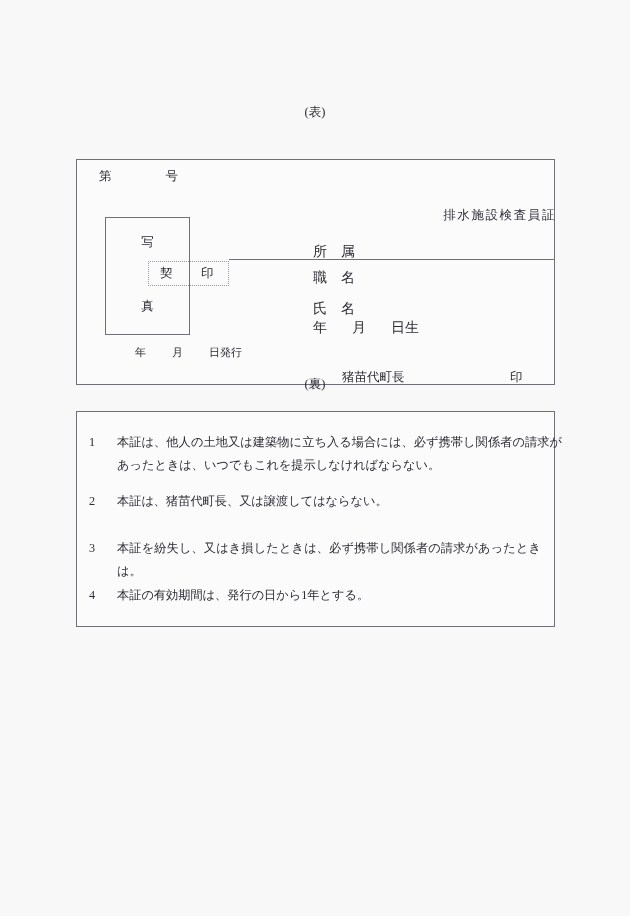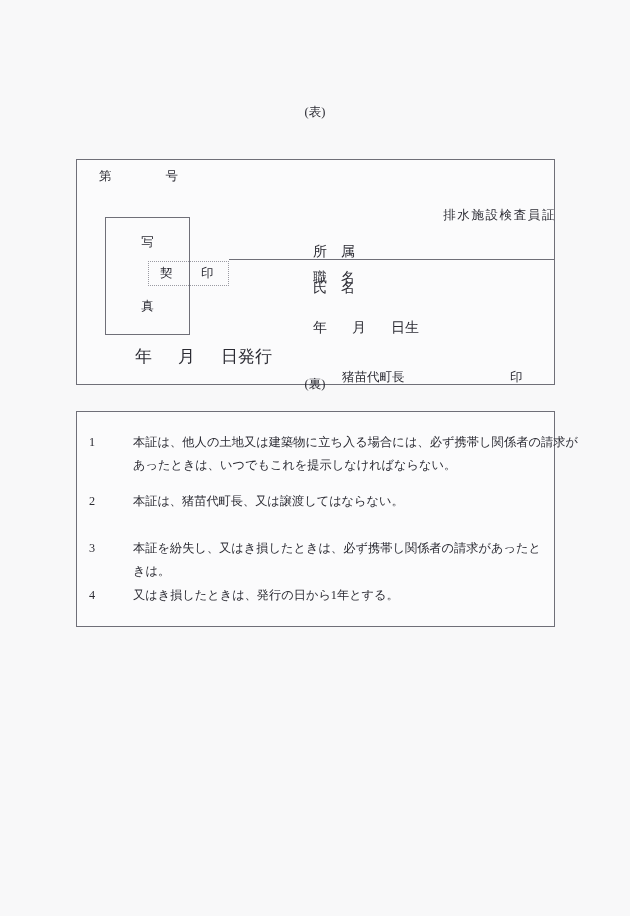--- a/index.html
+++ b/index.html
@@ -111,39 +111,39 @@
   .seal-box .seal-char.right { left: 52px; }
 
   
   .field {
     position: absolute;
     font-size: 14px;
     white-space: nowrap;
   }
   .f-affiliation { left: 236px; top: 83px; }
   .f-jobtitle    { left: 236px; top: 109px; }
-  .f-name        { left: 236px; top: 119px; }
+  .f-name        { left: 236px; top: 140px; }
   .f-birth       { left: 236px; top: 159px; }
   .f-birth .gap1 { display: inline-block; width: 25px; }
   .f-birth .gap2 { display: inline-block; width: 25px; }
 
   .rule {
     position: absolute;
     left: 152px;
     top: 99px;
     width: 326px;
     height: 0;
     border-top: 1px solid #6f6f78;
   }
 
   .issue-date {
     position: absolute;
     left: 58px;
     top: 185px;
-    font-size: 17px;
+    font-size: 11px;
     white-space: nowrap;
   }
   .issue-date .gap1 { display: inline-block; width: 26px; }
   .issue-date .gap2 { display: inline-block; width: 26px; }
 
   .issuer {
     position: absolute;
     left: 265px;
     top: 209px;
     font-size: 12.5px;
@@ -177,21 +177,21 @@
   }
   .note .num {
     position: absolute;
     left: 0;
     top: 0;
     width: 16px;
     text-align: left;
   }
   .note .body {
     display: block;
-    margin-left: 44px;
+    margin-left: 28px;
     text-align: justify;
     text-justify: inter-character;
   }
   .note.n1 { top: 19px; }
   .note.n2 { top: 78px; }
   .note.n3 { top: 125px; }
   .note.n4 { top: 172px; }
   .note.n1 .body { width: 445px; }
 </style>
 </head>
@@ -254,17 +254,17 @@
       <span class="body">本証は、猪苗代町長、又は譲渡してはならない。</span>
     </div>
 
     <div class="note n3">
       <span class="num">3</span>
       <span class="body">本証を紛失し、又はき損したときは、必ず携帯し関係者の請求があったときは。</span>
     </div>
 
     <div class="note n4">
       <span class="num">4</span>
-      <span class="body">又はき損したときは、発行の日から1年とする。</span>
+      <span class="body">本証の有効期間は、発行の日から1年とする。</span>
     </div>
   </div>
 
 </div>
 
 </body></html>

